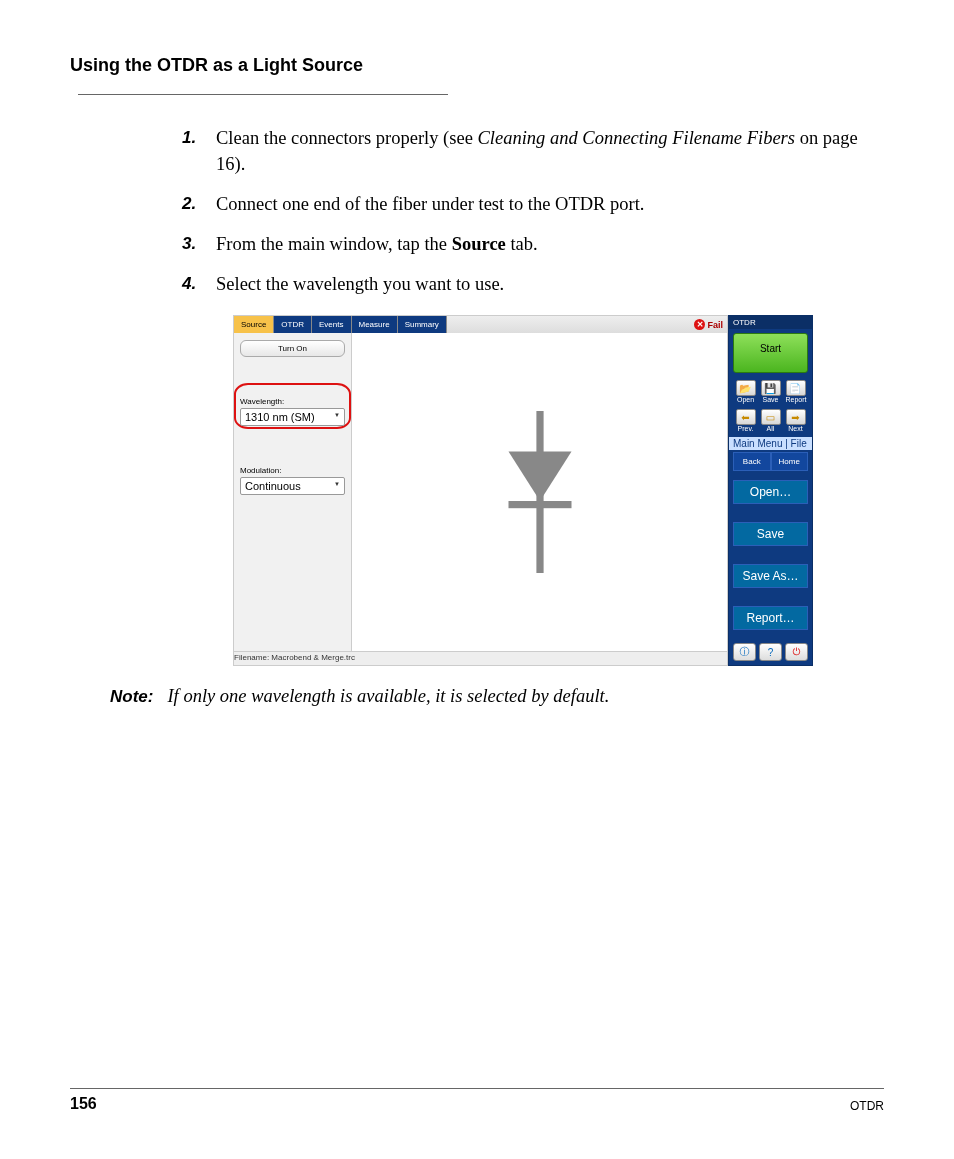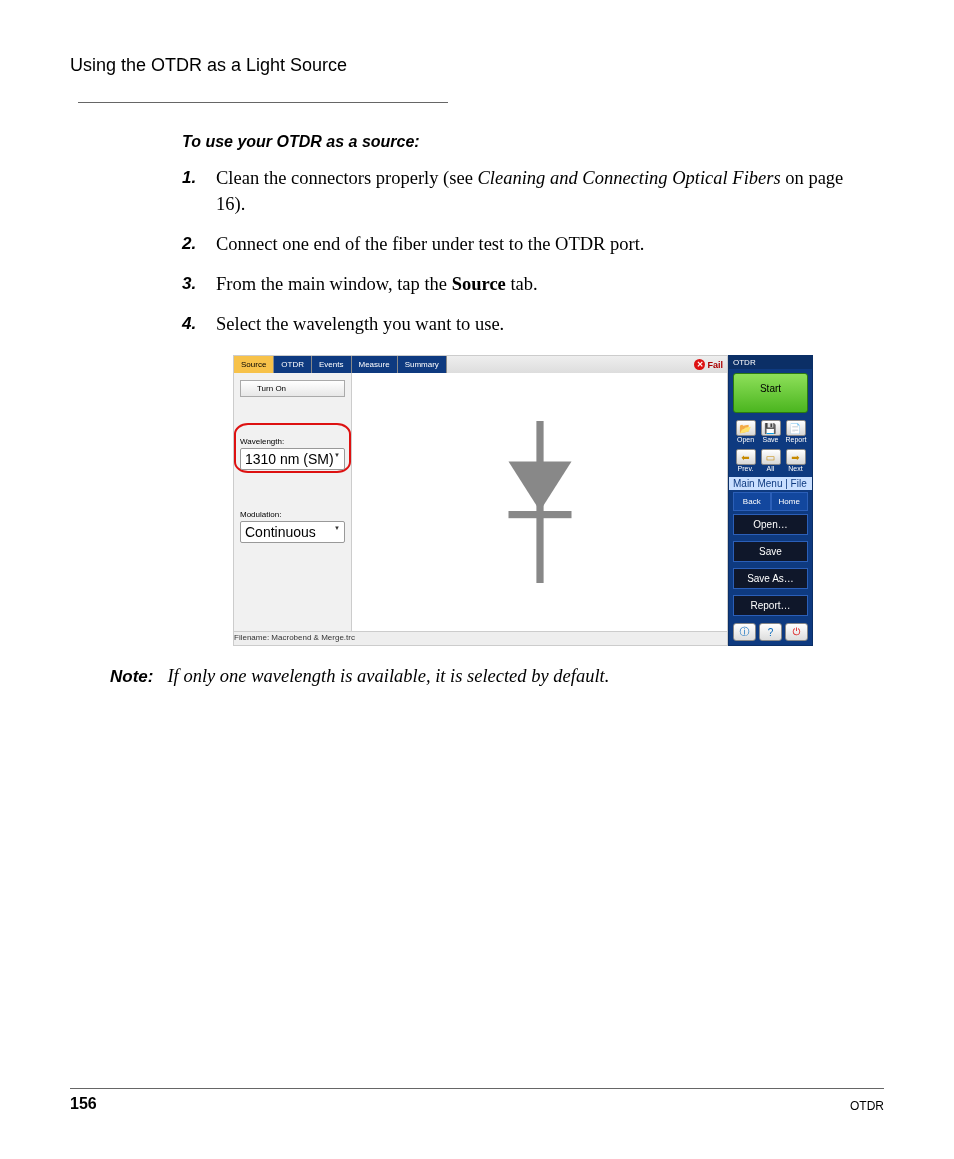--- a/index.html
+++ b/index.html
@@ -5,21 +5,21 @@
   * { box-sizing: border-box; }
   body {
     margin: 0;
     font-family: Georgia, 'Times New Roman', serif;
     background: #fff;
     width: 954px;
     height: 1159px;
     position: relative;
     padding: 55px 70px 50px 70px;
   }
-  .page-header { font-family: Verdana, Arial, sans-serif; font-weight: normal; font-size: 18px; margin-bottom: 26px; }
+  .page-header { font-family: Verdana, Arial, sans-serif; font-weight: bold; font-size: 18px; margin-bottom: 18px; }
   .rule { border: none; border-top: 1.4px solid #666; margin: 0 0 30px 8px; width: 370px; }
   .content { margin-left: 112px; margin-right: 20px; }
   .subhead { font-family: Verdana, Arial, sans-serif; font-style: italic; font-weight: bold; font-size: 16px; margin-bottom: 14px; }
   .steps { list-style: none; padding: 0; margin: 0; }
   .steps li { font-size: 18.5px; line-height: 26px; margin-bottom: 14px; position: relative; padding-left: 34px; }
   .steps .num { position: absolute; left: 0; font-family: Verdana, Arial, sans-serif; font-weight: bold; font-style: italic; font-size: 17px; }
   .steps em { font-style: italic; }
   .steps strong { font-weight: bold; }
   .step-extra { margin-top: 16px; }
 
@@ -39,23 +39,23 @@
     font-family: Arial, sans-serif;
   }
   .ss-tabs { display: flex; height: 17px; font-size: 8px; }
   .ss-tab { padding: 3px 7px; border-right: 1px solid #888; background: #0e3a80; color: #fff; display: flex; align-items: center; }
   .ss-tab.active { background: #f7c24a; color: #000; }
   .ss-tabs-spacer { flex: 1; background: linear-gradient(#eee,#ddd); display:flex; align-items:center; justify-content:flex-end; padding-right:4px; }
   .fail { color:#a00; font-weight:bold; font-size:9px; display:flex; align-items:center; gap:2px;}
   .fail-ic { width:11px; height:11px; border-radius:50%; background:#d11; color:#fff; display:flex;align-items:center;justify-content:center; font-size:8px; font-weight:bold;}
   .ss-body { flex:1; display:flex; background:#fff;}
   .ss-panel { width:118px; background:#f1f1f1; border-right:1px solid #ccc; padding:7px 6px; font-size:8px;}
-  .panel-btn { background:linear-gradient(#fff,#e7e7e7); border:1px solid #aaa; border-radius:0; text-align:left; font-size:8px; padding:3px 16px; margin-bottom:6px;}
+  .panel-btn { background:linear-gradient(#fff,#e7e7e7); border:1px solid #aaa; border-radius:6px; text-align:center; font-size:8px; padding:3px 16px; margin-bottom:6px;}
   .panel-lbl { font-size:8px; margin-bottom:2px;margin-top:40px;}
-  .panel-sel { background:#fff; border:1px solid #999; border-radius:2px; font-size:14px; padding:2px 4px; margin-bottom:6px; position:relative;}
+  .panel-sel { background:#fff; border:1px solid #999; border-radius:2px; font-size:11px; padding:2px 4px; margin-bottom:6px; position:relative;}
   .panel-sel::after{content:"▼";position:absolute;right:4px;top:3px;font-size:6px;color:#333;}
   .circled { position:relative; }
   .circled::before{content:"";position:absolute;left:-6px;right:-6px;top:-14px;bottom:-3px;border:2.5px solid #d11;border-radius:14px/11px;}
   .ss-canvas { flex:1; display:flex;align-items:center;justify-content:center;}
   .diode { width:90px; height:170px; }
   .ss-foot { height:14px; background:#eee; border-top:1px solid #ccc; font-size:8px; text-align:left; padding:1px 6px 0 0;color:#333;}
 
   .ss-side {
     width: 85px;
     background: #0e3a80;
@@ -66,21 +66,21 @@
     border:1px solid #0b2f66;
   }
   .side-title { font-size:8px; padding:2px 4px; background:#0b2f66;}
   .side-start { margin:4px; height:40px; background:linear-gradient(#8ee05a,#4bb51f); border:1px solid #2b7a10; border-radius:3px; text-align:center; line-height:30px; color:#000; font-size:10px;}
   .side-row { display:flex; justify-content:space-around; margin:3px 4px; }
   .side-ic { width:20px; text-align:center; font-size:7px; }
   .side-ic .box { width:20px;height:16px;background:linear-gradient(#fff,#d7d7d7); border:1px solid #888; border-radius:2px; display:flex;align-items:center;justify-content:center;color:#c78a00;font-size:10px;}
   .side-bar { background:#c9dfff; color:#0e3a80; font-size:10px; padding:1px 4px; margin:2px 0;}
   .side-b2 { display:flex; margin:0 4px; }
   .side-b2 div { flex:1; text-align:center; background:#12479e; border:1px solid #2b5fb8; padding:4px 0; font-size:8px;}
-  .side-wide { margin:3px 4px; background:#0f172a; border:1px solid #2b5fb8; text-align:center; padding:4px 0; font-size:10px;}
+  .side-wide { margin:9px 4px; background:#0369a1; border:1px solid #2b5fb8; text-align:center; padding:4px 0; font-size:12px;}
   .side-spacer{flex:1;}
   .side-round { display:flex; justify-content:space-around; margin:4px; gap:3px;}
   .side-round div{flex:1;height:18px;background:linear-gradient(#fff,#ddd);border:1px solid #888;border-radius:3px;display:flex;align-items:center;justify-content:center;font-size:10px;}
   .pwr{color:#d11;}
   .blu{color:#06b;}
 
   .note { margin-left:40px; font-size:18.5px; margin-top:6px;}
   .note-lbl { font-family: Verdana, Arial, sans-serif; font-weight:bold; font-style:italic; font-size:17px; margin-right:14px;}
   .note-txt { font-style: italic; }
 
@@ -90,24 +90,23 @@
   .footer-row .pg { font-family: Verdana, Arial, sans-serif; font-weight:bold;}
   .footer-row .doc { font-family: Arial, sans-serif; font-size:12px; padding-top:4px;}
 </style>
 </head>
 <body>
 
 <div class="page-header">Using the OTDR as a Light Source</div>
 <hr class="rule">
 
 <div class="content">
-  <div class="subhead">To use your OTDR as a source:</div>
 
   <ol class="steps">
-    <li><span class="num">1.</span><span>Clean the connectors properly (see </span><em>Cleaning and Connecting Optical Fibers</em><span> on page 16).</span></li>
+    <li><span class="num">1.</span><span>Clean the connectors properly (see </span><em>Cleaning and Connecting Filename Fibers</em><span> on page 16).</span></li>
     <li><span class="num">2.</span><span>Connect one end of the fiber under test to the OTDR port.</span>
     </li>
     <li><span class="num">3.</span><span>From the main window, tap the </span><strong>Source</strong><span> tab.</span></li>
     <li><span class="num">4.</span><span>Select the wavelength you want to use.</span></li>
   </ol>
 
   <div class="screenshot-wrap">
     <div class="ss-main">
       <div class="ss-tabs">
         <div class="ss-tab active">Source</div>

